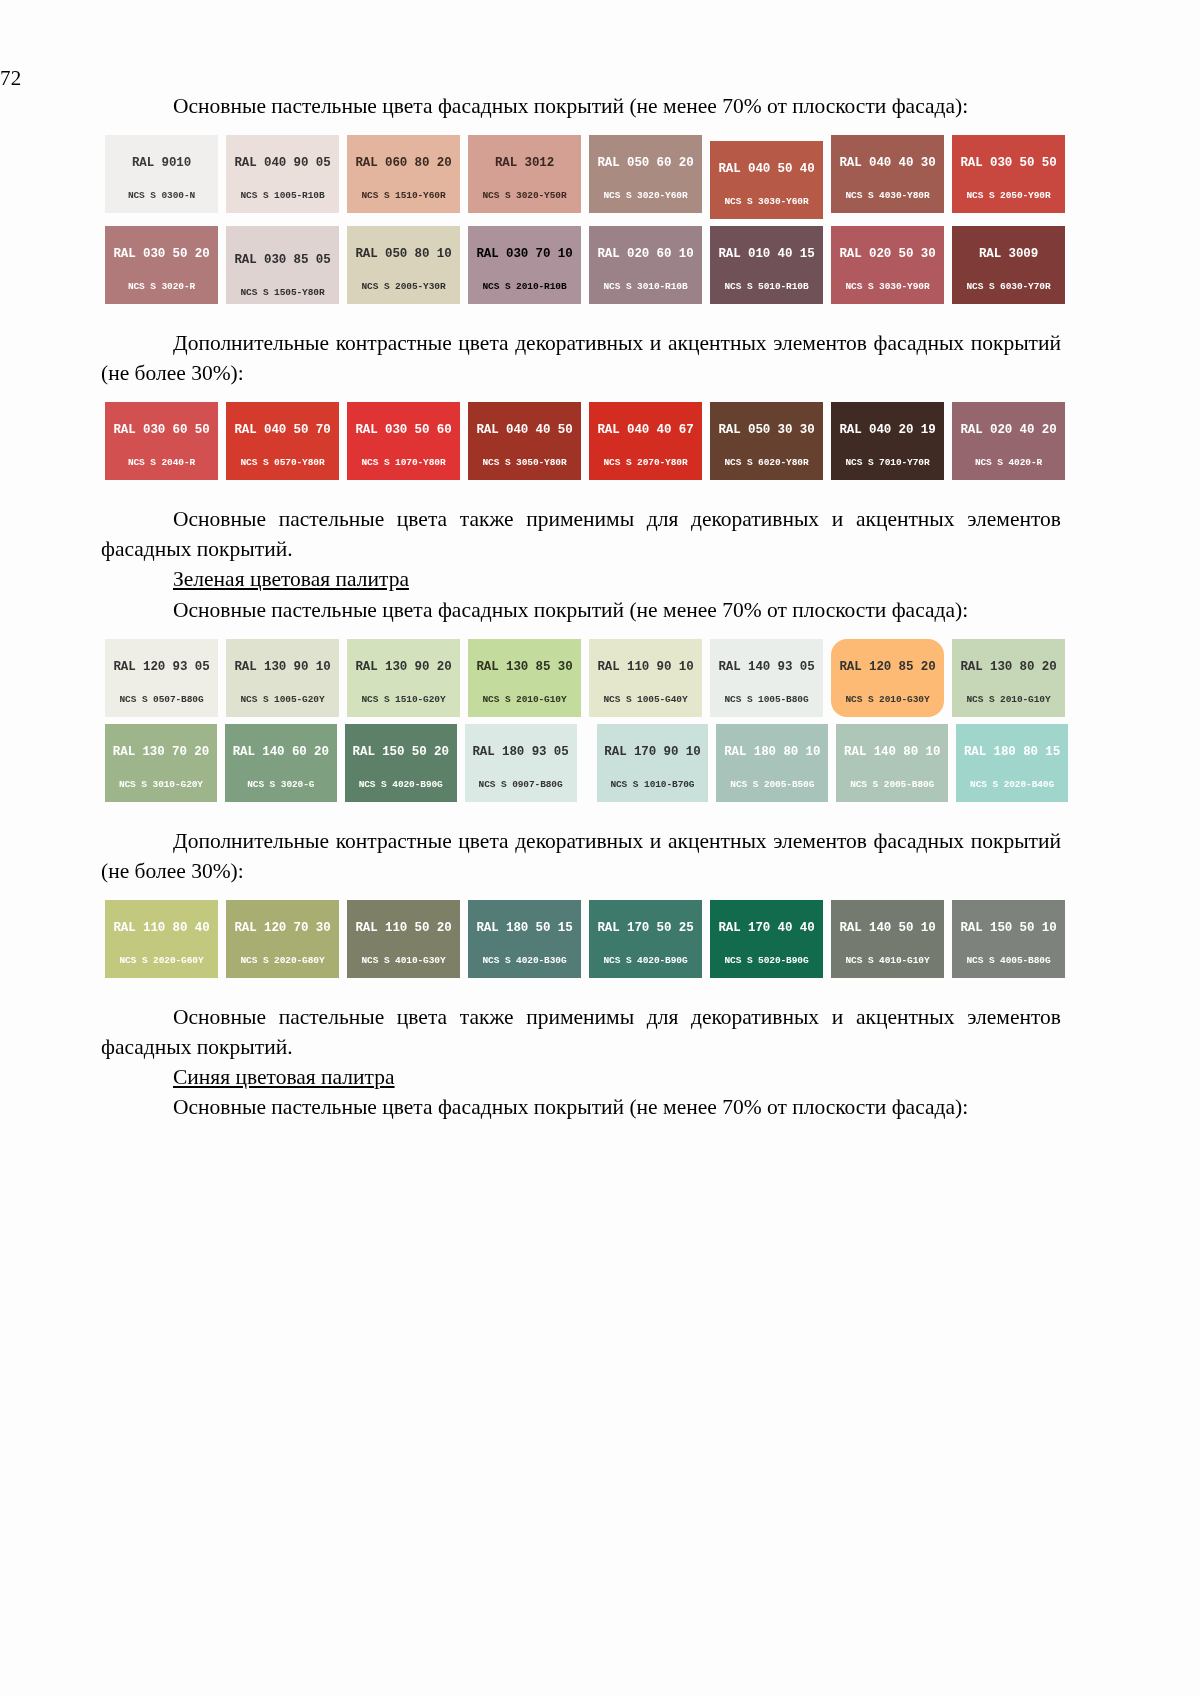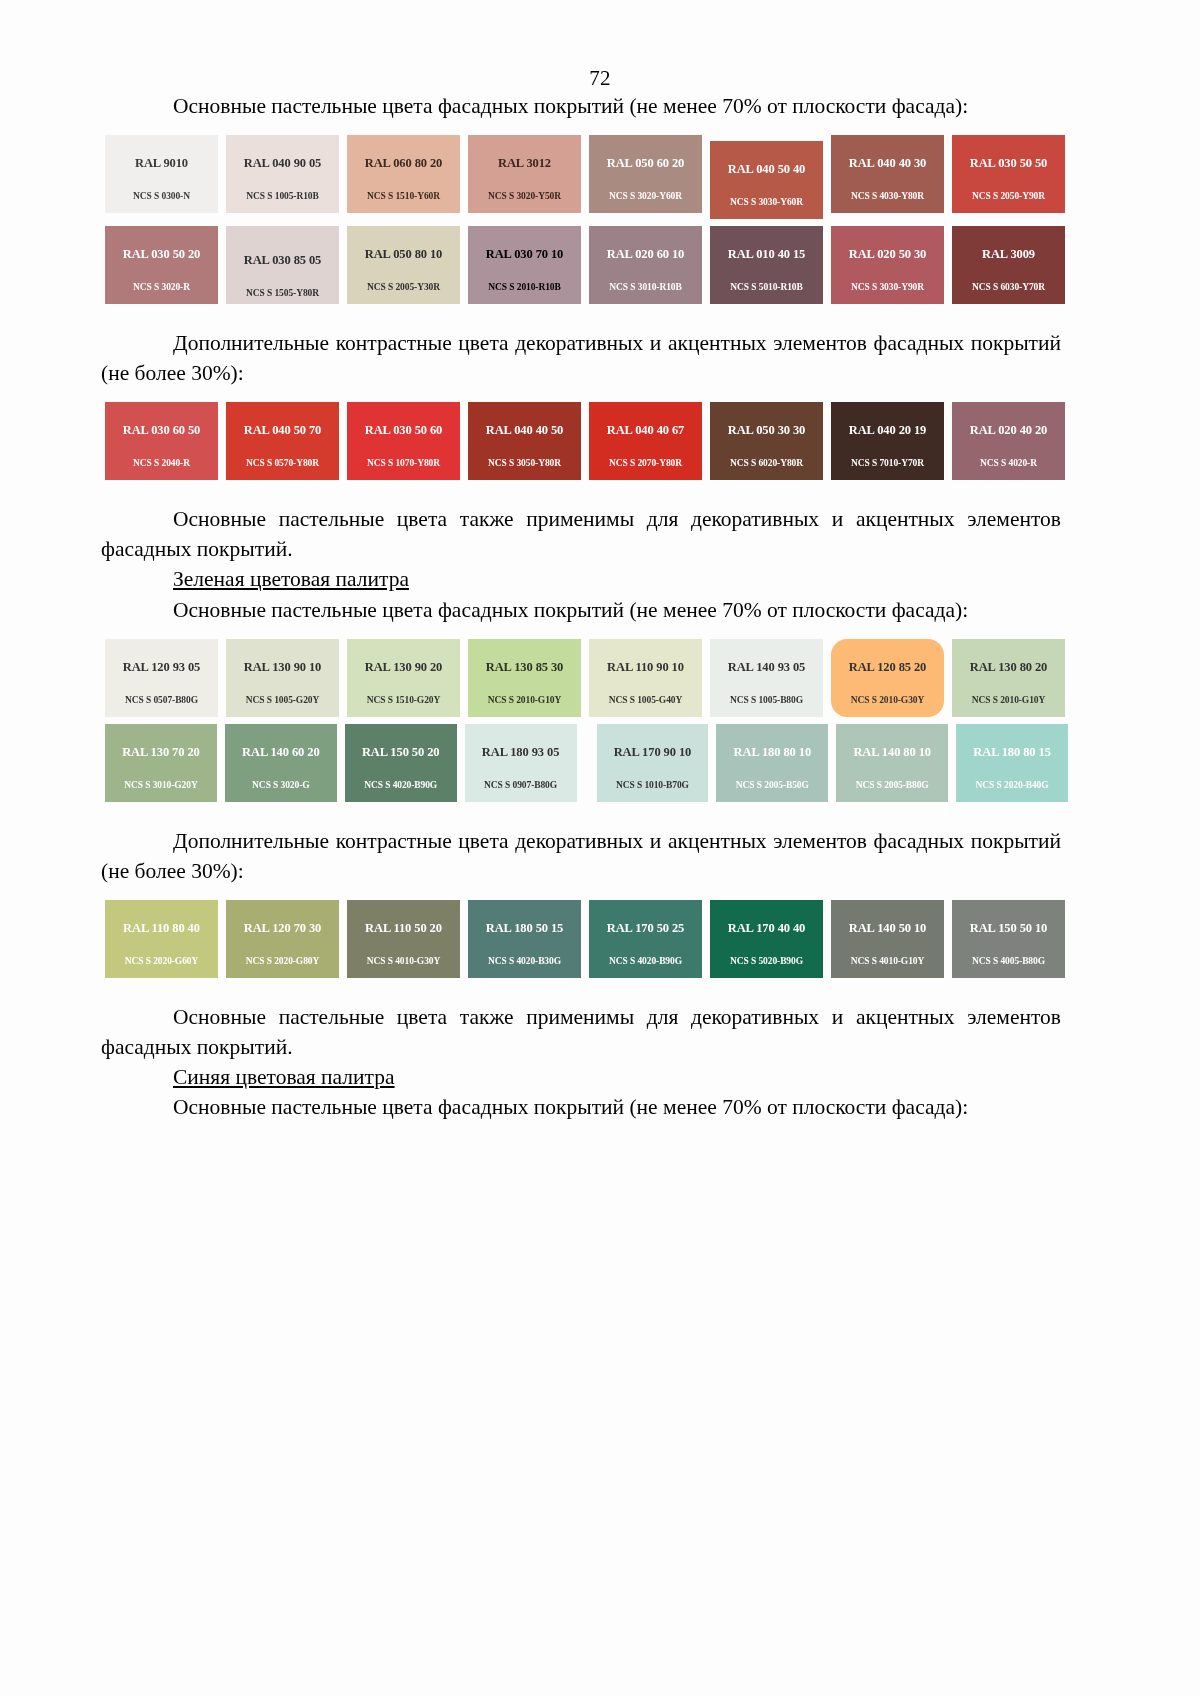--- a/index.html
+++ b/index.html
@@ -18,21 +18,20 @@
   }
   .page {
     width: 1200px;
     height: 1696px;
     box-sizing: border-box;
     padding: 0;
     position: relative;
     background: #fdfdfd;
   }
   .page-number {
-    text-align: center;
     font-size: 21px;
     font-family: "Liberation Serif", serif;
     padding-top: 66px;
     letter-spacing: 0.2px;
   }
   .body-block {
     width: 960px;
     margin-left: 101px;
     font-size: 21.5px;
     line-height: 1.40;
@@ -62,21 +61,21 @@
   }
   .swatch {
     width: 113px;
     height: 78px;
     box-sizing: border-box;
     position: relative;
     display: flex;
     flex-direction: column;
     justify-content: flex-start;
     align-items: center;
-    font-family: Liberation Serif, serif;
+    font-family: Liberation Mono, monospace;
     overflow: hidden;
   }
   .swatch .ral {
     font-size: 12.5px;
     font-weight: bold;
     margin-top: 21px;
     white-space: nowrap;
     letter-spacing: -0.1px;
   }
   .swatch .ncs {

